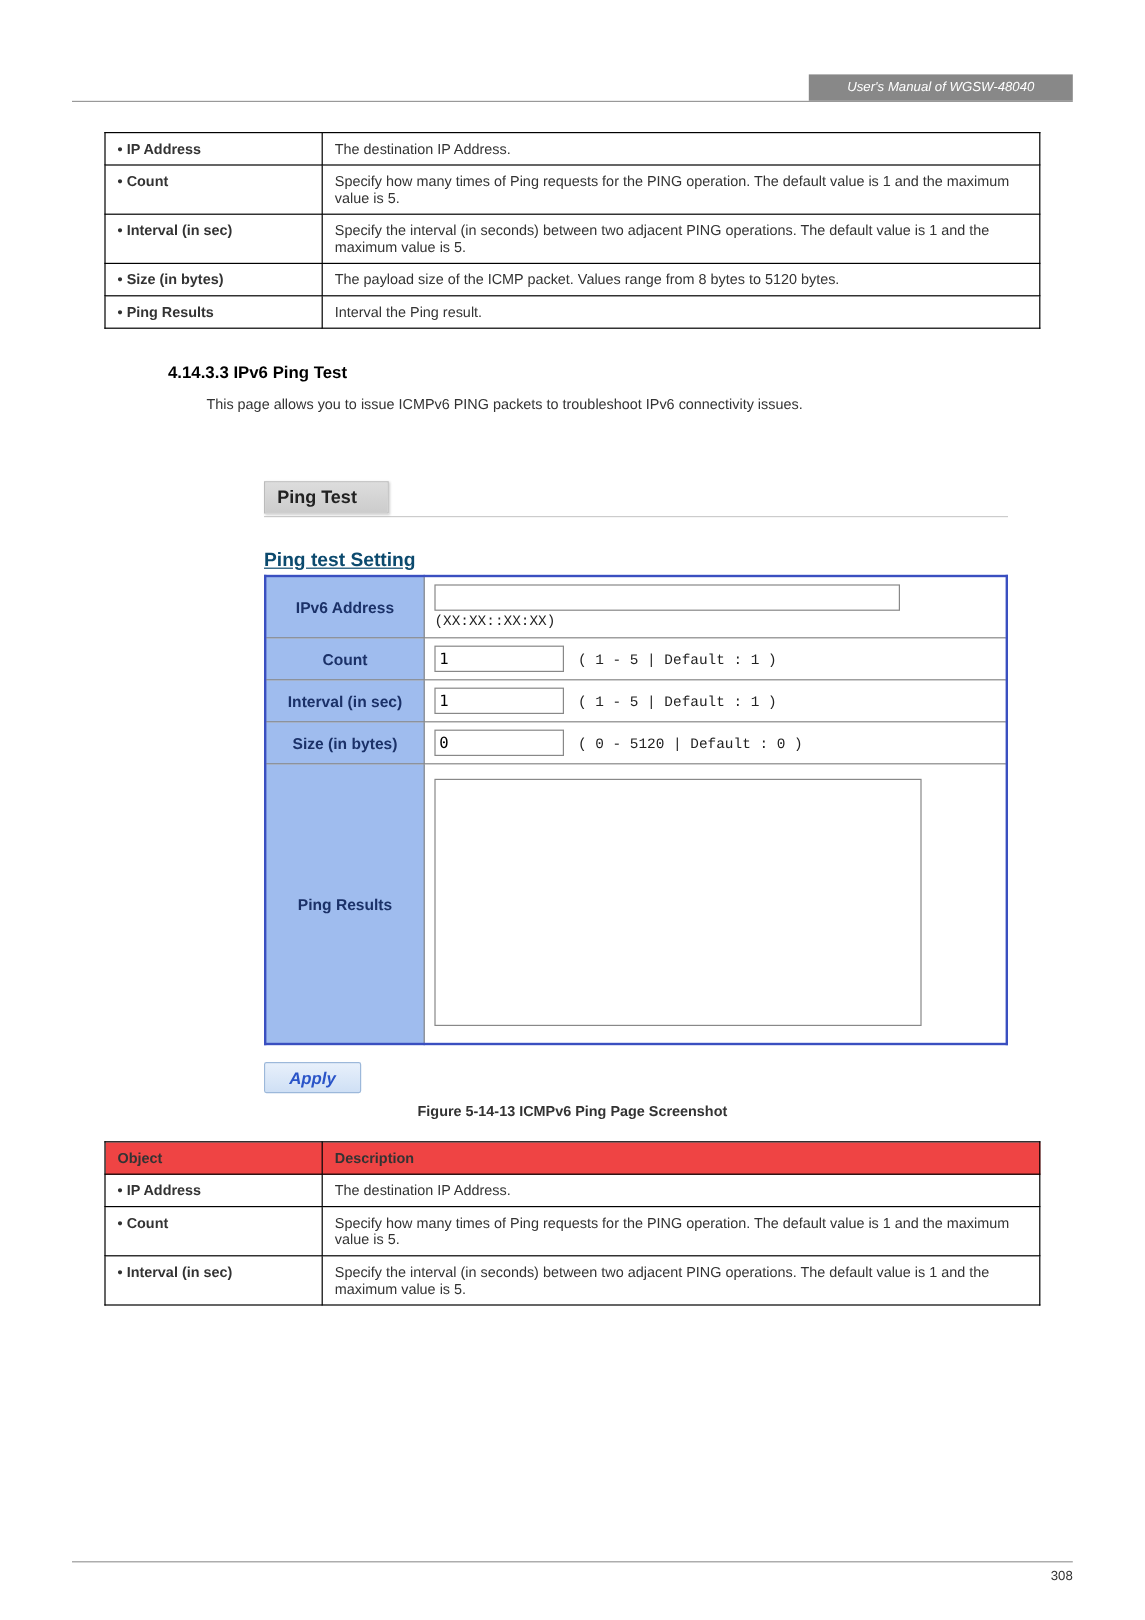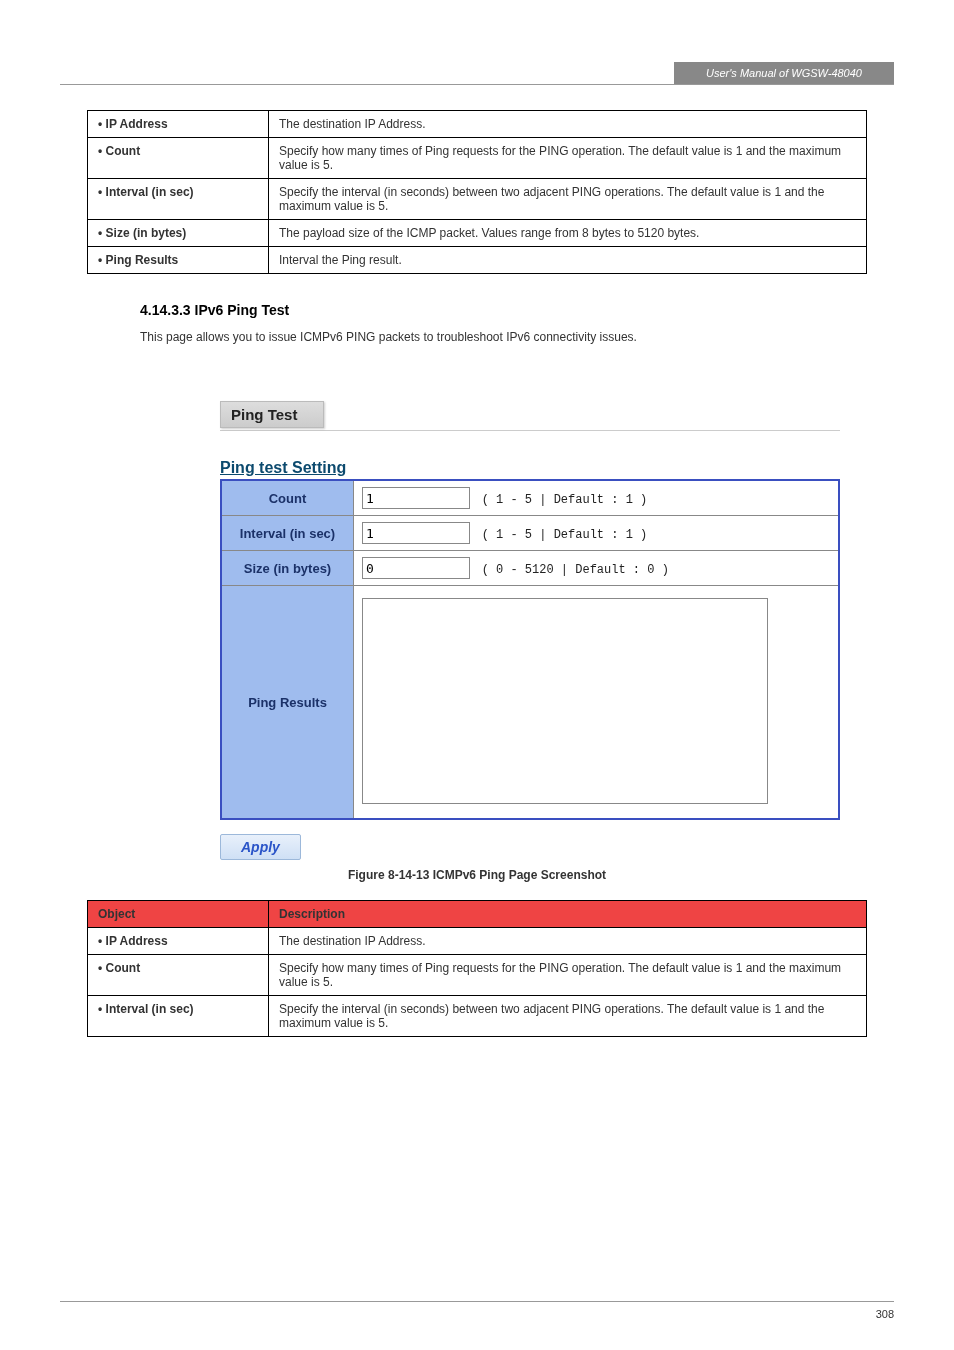--- a/index.html
+++ b/index.html
@@ -208,30 +208,37 @@
         <tr>
           <td class="col-label">• <span>Ping Results</span></td>
           <td>Interval the Ping result.</td>
         </tr>
       </tbody>
     </table>
 
     <h3 class="section">
       <span>4.14.3.3</span> <span>IPv6 Ping Test</span>
     </h3>
-    <p style="margin-left:80px;font-size:12px;">This page allows you to issue ICMPv6 PING packets to troubleshoot IPv6 connectivity issues.</p>
+    <p style="margin-left:112px;font-size:12px;">This page allows you to issue ICMPv6 PING packets to troubleshoot IPv6 connectivity issues.</p>
 
     <div class="figure">
       <div class="breadcrumb-bar">Ping Test</div>
       <div class="breadcrumb-rule"></div>
 
       <div class="panel-title">Ping test Setting</div>
 
       <table class="form">
         <tbody>
+            <tr>
+          <td class="flabel">IPv6 Address</td>
+          <td>
+            <input type="text" style="width: 380px;" value=""><br>
+            <span class="hint" style="margin-left:0">(XX:XX::XX:XX)</span>
+          </td>
+        </tr>
         <tr>
           <td class="flabel">Count</td>
           <td>
             <input type="text" style="width: 100px;" value="1">
             <span class="hint">( 1 - 5 | Default : 1 )</span>
           </td>
         </tr>
         <tr>
           <td class="flabel">Interval (in sec)</td>
           <td>
@@ -251,21 +258,21 @@
           <td>
             <textarea readonly="" style=""></textarea>
           </td>
         </tr>
       </tbody>
         </table>
 
       <div class="apply-btn">Apply</div>
     </div>
 
-    <div class="caption">Figure 8-14-13 ICMPv6 Ping Page Screenshot</div>
+    <div class="caption">Figure 5-14-13 ICMPv6 Ping Page Screenshot</div>
 
 
     <table class="param">
       <thead>
         <tr>
           <th class="col-label">Object</th>
           <th>Description</th>
         </tr>
       </thead>
       <tbody>

